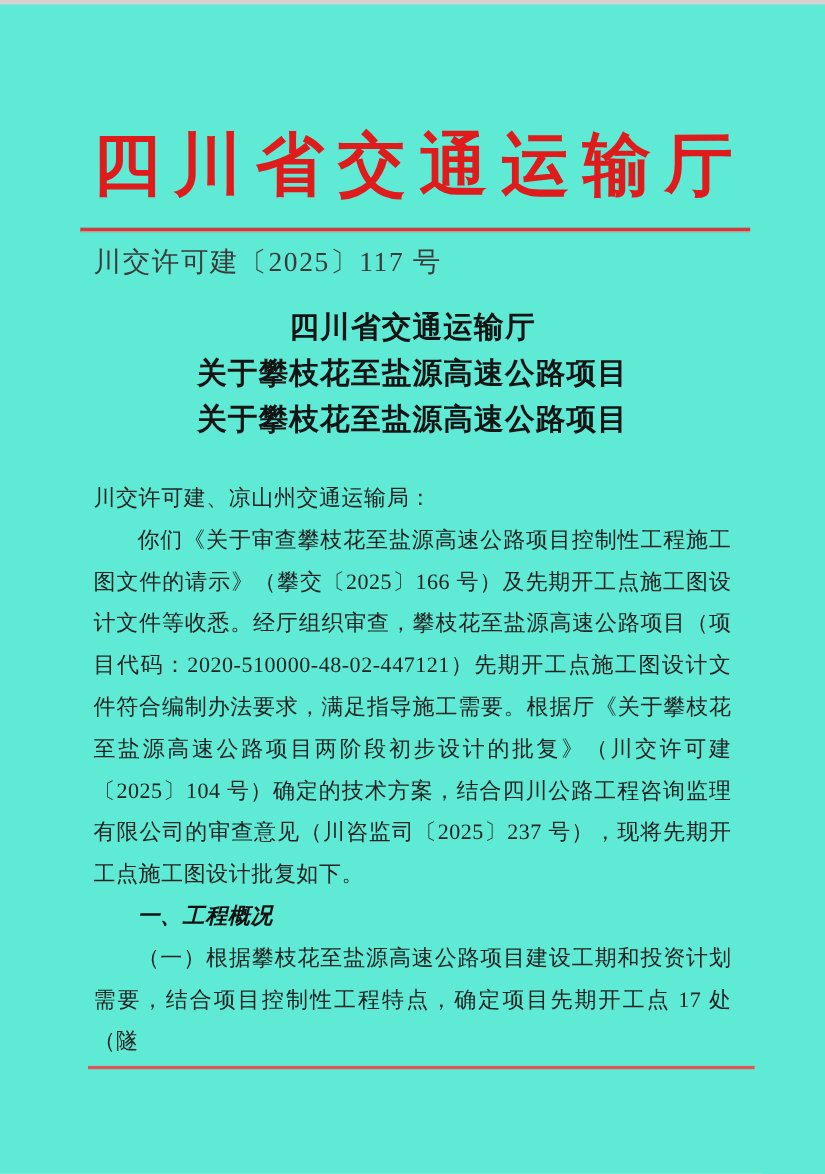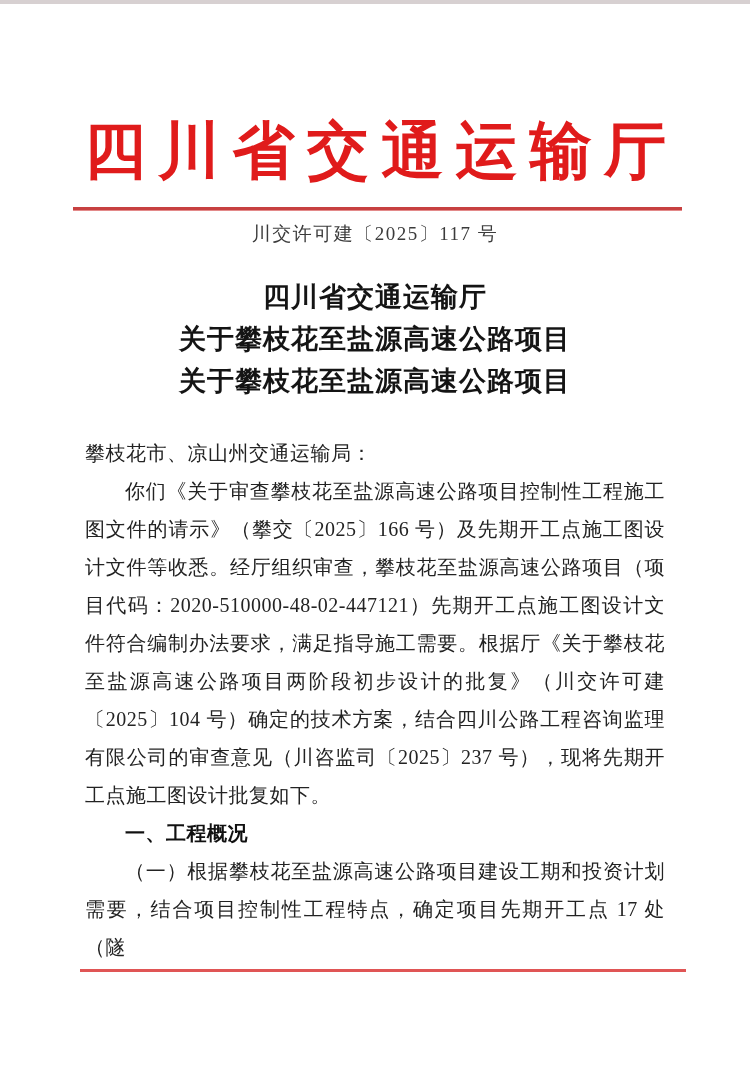--- a/index.html
+++ b/index.html
@@ -4,21 +4,21 @@
 <style>
   html, body { margin: 0; padding: 0; }
   body {
     width: 750px; height: 1067px;
     background: #e9e6e6;
     font-family: "Liberation Serif", "DejaVu Serif", serif;
   }
   .page {
     position: relative;
     width: 750px; height: 1067px;
-    background: #ffffff;
+    background: #5eead4;
     overflow: hidden;
   }
   .top-band {
     position: absolute; top: 0; left: 0;
     width: 750px; height: 4px;
     background: #d7d0d1;
   }
   .letterhead {
     position: absolute; top: 106px; left: 84px;
     width: 582px;
@@ -32,22 +32,22 @@
   }
   .rule-top {
     position: absolute; top: 207px; left: 73px;
     width: 609px; height: 3px;
     background: #c74040;
     border-bottom: 1px solid #e38a8a;
   }
   .doc-number {
     position: absolute; top: 221px; left: 85px;
     width: 580px;
-    text-align: center;
-    font-size: 19px; letter-spacing: 1.5px;
+    text-align: left;
+    font-size: 25px; letter-spacing: 1.5px;
     color: #3b3b3b;
     font-family: Liberation Serif, serif;
   }
   .doc-title {
     position: absolute; top: 276px; left: 55px;
     width: 640px;
     text-align: center;
     font-size: 27px; font-weight: bold;
     line-height: 42px;
     color: #141414;
@@ -56,21 +56,21 @@
   .body-text {
     position: absolute; top: 434px; left: 85px;
     width: 580px;
     font-size: 20px; line-height: 38px;
     color: #232323;
     text-align: justify;
     letter-spacing: 0.5px;
   }
   .body-text p { margin: 0; }
   .para { text-indent: 2em; }
-  .heading { text-indent: 2em; font-weight: bold; color: #101010; }
+  .heading { text-indent: 2em; font-weight: bold; color: #101010; font-style: italic; }
   .rule-bottom {
     position: absolute; top: 969px; left: 80px;
     width: 606px; height: 3px;
     background: #e05555;
   }
 </style>
 </head>
 <body>
 
 <div class="page">
@@ -83,21 +83,21 @@
 
   <div class="doc-number">川交许可建〔2025〕117 号</div>
 
   <div class="doc-title">
     <div>四川省交通运输厅</div>
     <div>关于攀枝花至盐源高速公路项目</div>
     <div>关于攀枝花至盐源高速公路项目</div>
   </div>
 
   <div class="body-text">
-    <p class="salutation">攀枝花市、凉山州交通运输局：</p>
+    <p class="salutation">川交许可建、凉山州交通运输局：</p>
     <p class="para">你们《关于审查攀枝花至盐源高速公路项目控制性工程施工图文件的请示》（攀交〔2025〕166 号）及先期开工点施工图设计文件等收悉。经厅组织审查，攀枝花至盐源高速公路项目（项目代码：2020-510000-48-02-447121）先期开工点施工图设计文件符合编制办法要求，满足指导施工需要。根据厅《关于攀枝花至盐源高速公路项目两阶段初步设计的批复》（川交许可建〔2025〕104 号）确定的技术方案，结合四川公路工程咨询监理有限公司的审查意见（川咨监司〔2025〕237 号），现将先期开工点施工图设计批复如下。</p>
     <p class="heading">一、工程概况</p>
     <p class="para">（一）根据攀枝花至盐源高速公路项目建设工期和投资计划需要，结合项目控制性工程特点，确定项目先期开工点 17 处（隧</p>
   </div>
 
   <div class="rule-bottom"></div>
 
 </div>
 
 </body></html>

